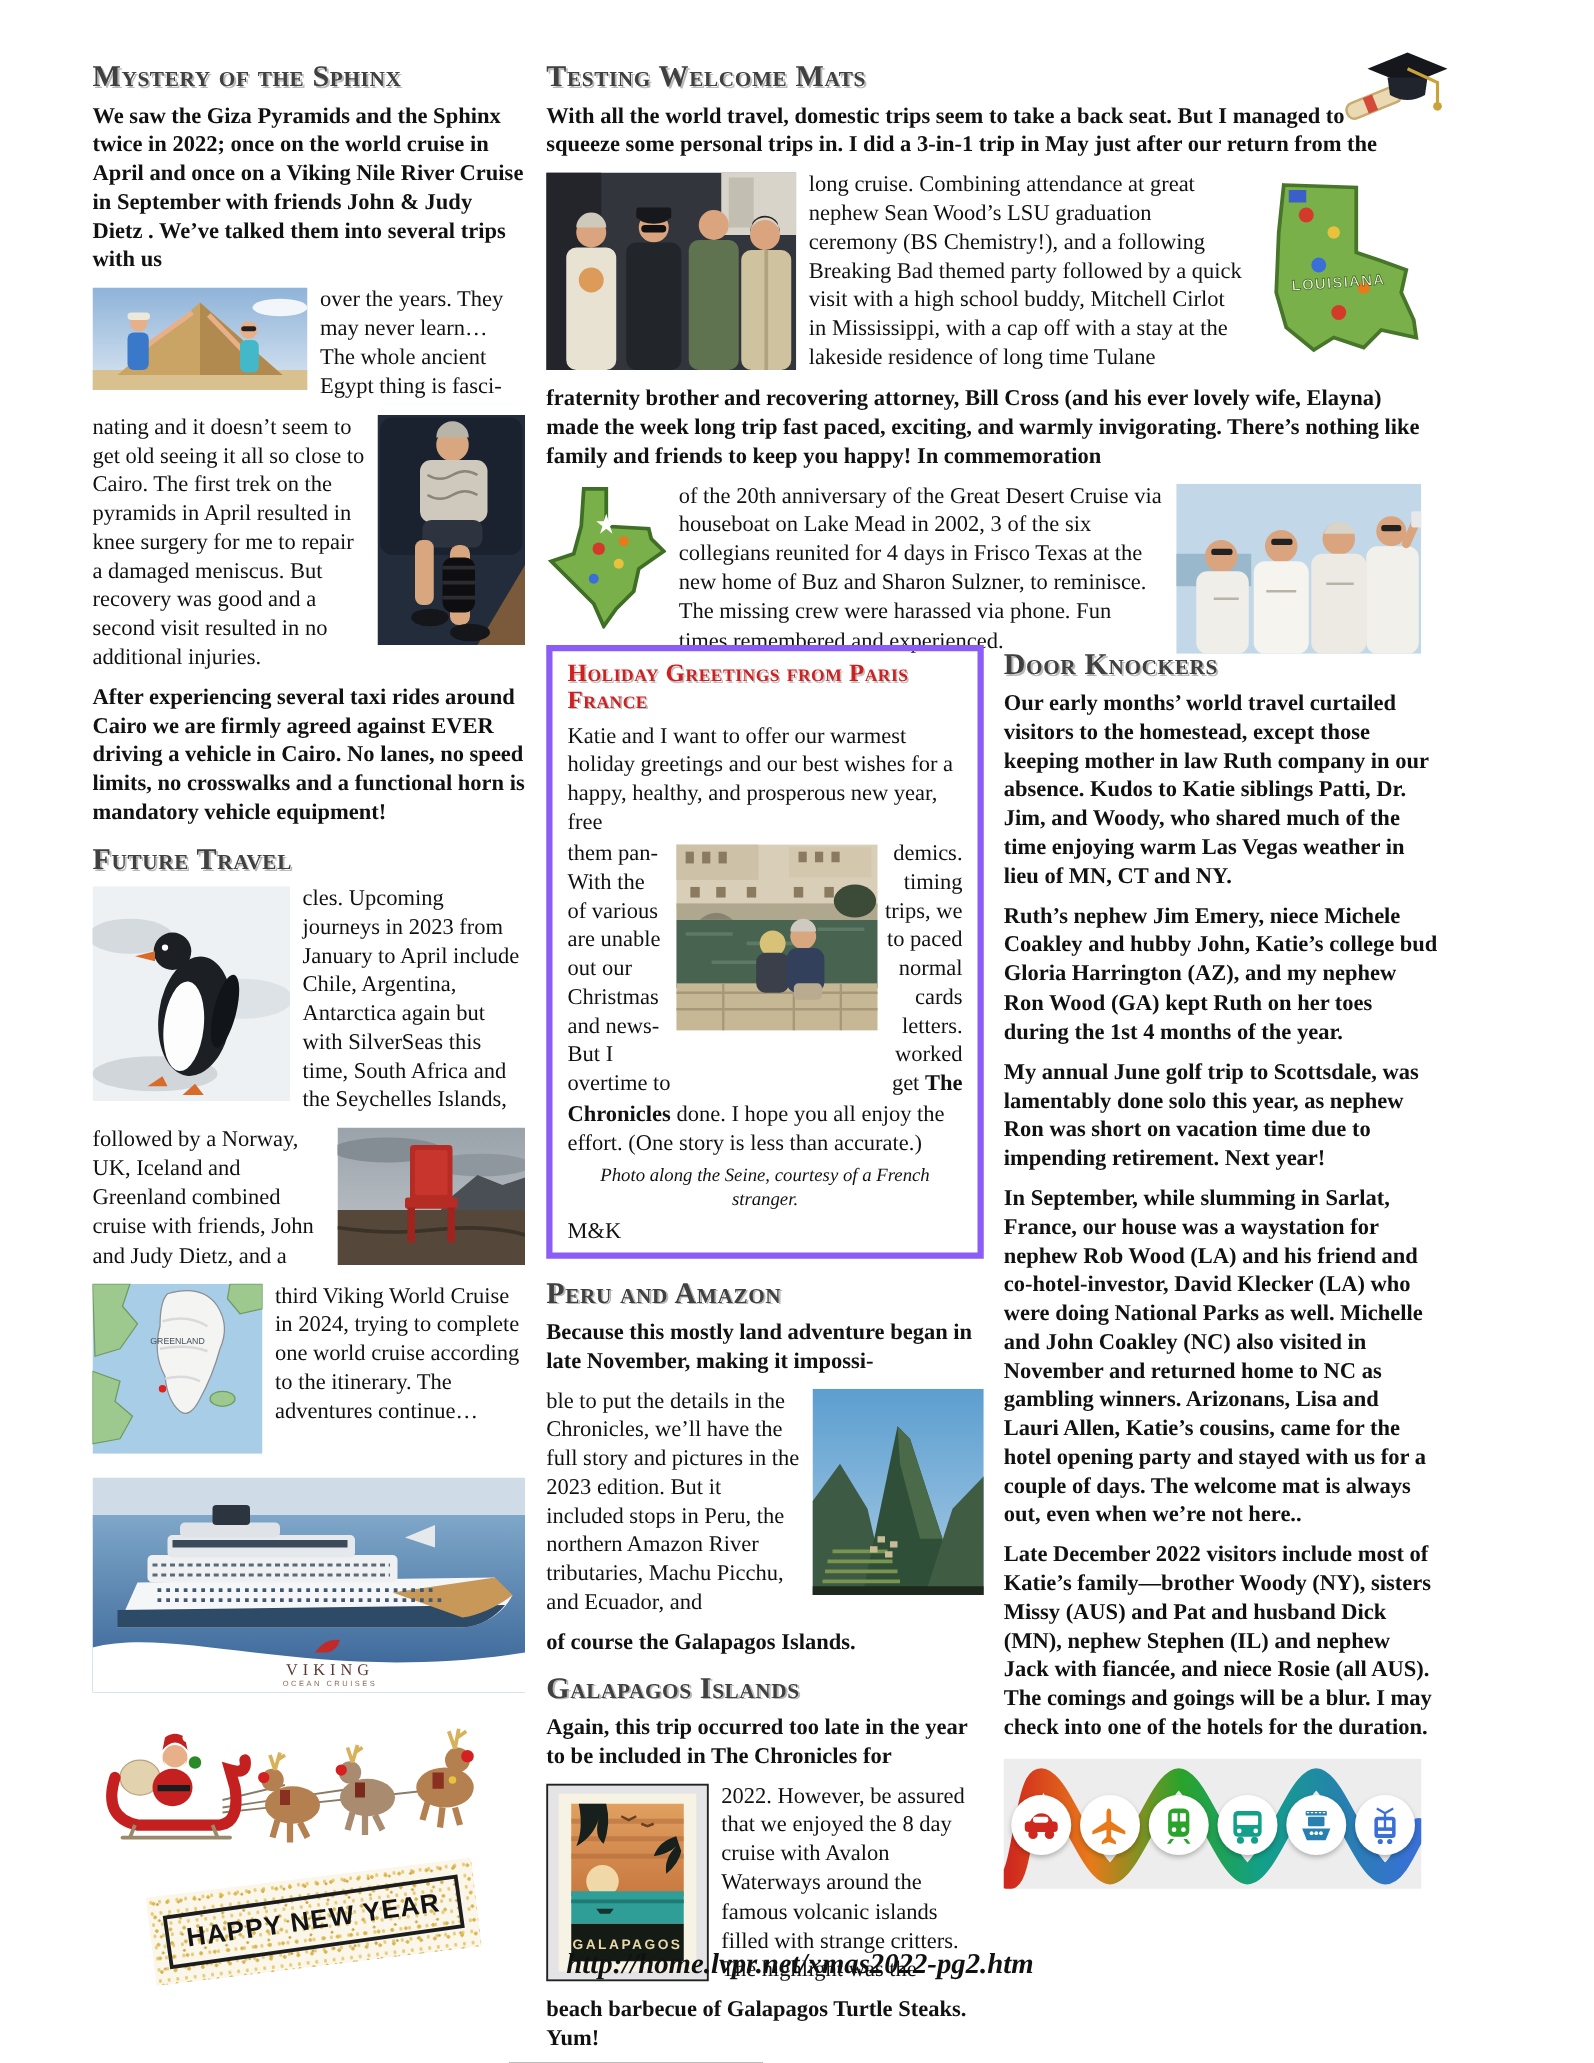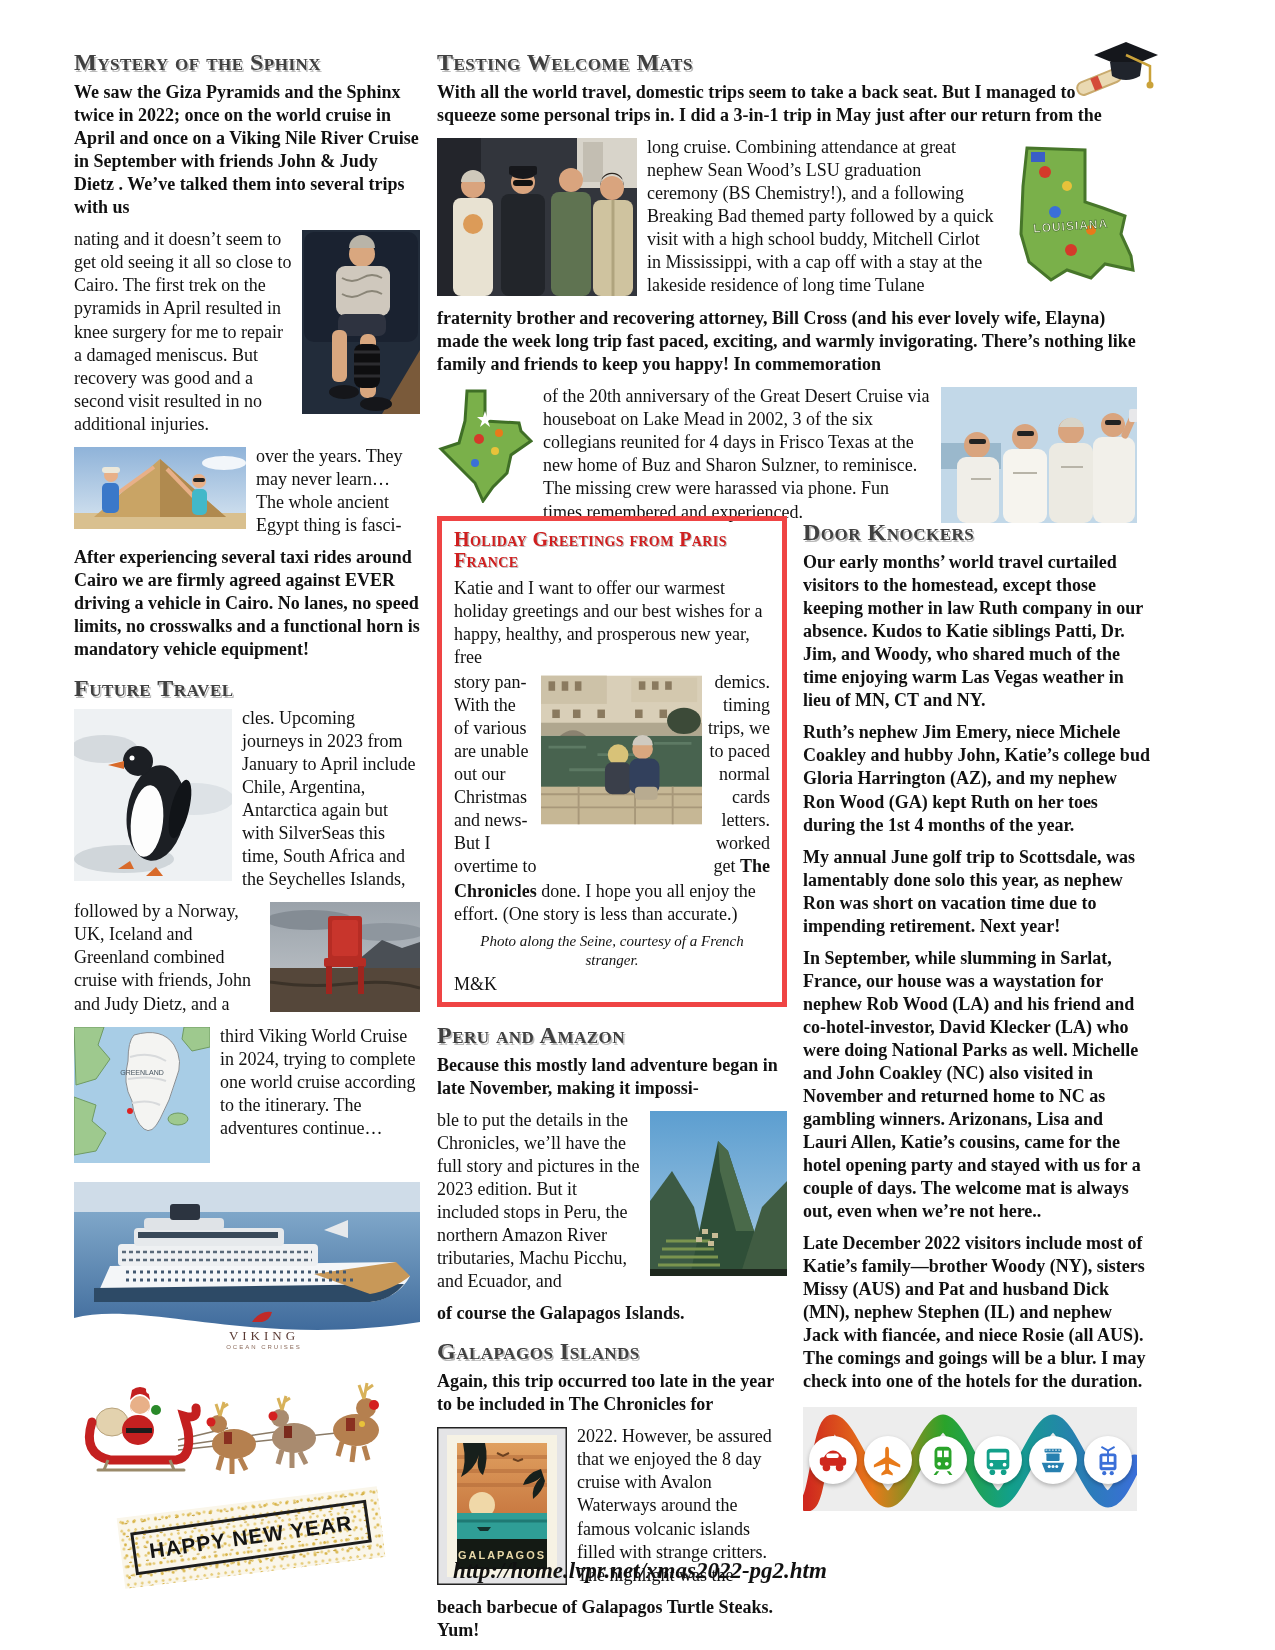--- a/index.html
+++ b/index.html
@@ -16,21 +16,21 @@
           letter-spacing:.5px;text-shadow:1.5px 1.5px 0 #b9b9b9;line-height:1.05;}
   h3.head{font-variant:small-caps;font-weight:bold;color:#d01f1f;font-size:20px;margin:0 0 6px 0;
           letter-spacing:.4px;text-shadow:1.2px 1.2px 0 #c0c0c0;line-height:1.05;}
   .para{margin:0 0 9px 0;font-weight:bold;}
   .blk{margin:0 0 9px 0;overflow:visible;}
   .blk:after{content:"";display:block;clear:both;}
   .ph{display:block;}
   .fl{float:left;margin:2px 10px 2px 0;}
   .fr{float:right;margin:2px 0 2px 10px;}
   
-  #holiday-box{border:5px solid #ef4444;padding:8px 12px 6px 12px;}
+  #holiday-box{border:5px solid #8b5cf6;padding:8px 12px 6px 12px;}
   .hol-flex{display:flex;justify-content:space-between;margin:2px 0 2px 0;}
   .hol-colL{width:92px;} .hol-colR{width:72px;text-align:right;}
   .hol-colL div,.hol-colR div{height:23px;white-space:nowrap;}
   .hol-caption{text-align:center;font-style:italic;font-size:15px;margin-top:6px;}
   .hol-sig{text-align:left;font-size:18px;margin-top:2px;}
   
   #stamp-wrap{margin:10px 0 0 46px;transform:rotate(-7deg);width:238px;
      background-color:#faf6ea;
      background-image:radial-gradient(#d9b54b 1.2px,transparent 1.6px),radial-gradient(#c8a239 1px,transparent 1.4px),radial-gradient(#e6cc7a 1px,transparent 1.4px);
      background-size:11px 11px,17px 13px,7px 9px;padding:14px 12px;}
@@ -46,40 +46,20 @@
 </head>
 <body>
 
 <div id="page">
 
   <div id="col-left" class="col">
     <h2 class="head">Mystery of the Sphinx</h2>
     <div class="para">We saw the Giza Pyramids and the Sphinx twice in 2022; once on the world cruise in April and once on a Viking Nile River Cruise in September with friends John &amp; Judy Dietz . We’ve talked them into several trips with us</div>
 
     <div class="blk">
-      <svg class="ph fr" width="118" height="184" viewBox="0 0 118 184">
-        <rect width="118" height="184" fill="#222c3a"></rect>
-        <rect x="2" y="2" width="114" height="110" rx="10" fill="#1a2230"></rect>
-        <polygon points="118,184 118,120 80,184" fill="#7a5a3a"></polygon>
-        <circle cx="60" cy="24" r="13" fill="#d9a77f"></circle>
-        <path d="M47,18 a13,13 0 0 1 26,0 z" fill="#b9b4a8"></path>
-        <rect x="34" y="36" width="54" height="50" rx="9" fill="#cfc8bd"></rect>
-        <path d="M40,48 q10,6 20,0 q10,-6 20,0 M40,64 q10,6 20,0 q10,-6 20,0" stroke="#8a8577" stroke-width="2" fill="none"></path>
-        <rect x="36" y="84" width="48" height="22" rx="7" fill="#2e3340"></rect>
-        <rect x="30" y="100" width="15" height="52" rx="6" fill="#d9a77f"></rect>
-        <rect x="58" y="104" width="16" height="64" rx="7" fill="#d9a77f"></rect>
-        <rect x="52" y="114" width="26" height="44" rx="8" fill="#0e0e10"></rect>
-        <path d="M52,122 h26 M52,134 h26 M52,146 h26" stroke="#2c2c30" stroke-width="3"></path>
-        <ellipse cx="42" cy="162" rx="15" ry="7" fill="#15161a"></ellipse>
-        <ellipse cx="74" cy="174" rx="16" ry="7" fill="#15161a"></ellipse>
-      </svg>
-      <span>nating and it doesn’t seem to get old seeing it all so close to Cairo. The first trek on the pyramids in April resulted in knee surgery for me to repair a damaged meniscus. But recovery was good and a second visit resulted in no additional injuries.</span>
-    </div>
-
-    <div class="blk">
       <svg class="ph fl" width="172" height="82" viewBox="0 0 172 82">
         <defs>
             <linearGradient id="sky1" x1="0" y1="0" x2="0" y2="1">
           <stop offset="0" stop-color="#8fb3d9"></stop>
               <stop offset="1" stop-color="#d9e6f1"></stop>
             </linearGradient>
           </defs>
         <rect width="172" height="82" fill="url(#sky1)"></rect>
         <ellipse cx="150" cy="16" rx="22" ry="7" fill="#f2f6fa"></ellipse>
         <rect y="66" width="172" height="16" fill="#d9c08f"></rect>
@@ -88,20 +68,40 @@
         <path d="M44,46 L80,20" stroke="#e8b088" stroke-width="4" fill="none"></path>
         <path d="M120,50 L93,22" stroke="#e8b088" stroke-width="4" fill="none"></path>
         <rect x="28" y="36" width="17" height="30" rx="5" fill="#3a78c9"></rect>
         <circle cx="37" cy="28" r="7" fill="#e8b088"></circle>
         <rect x="28" y="20" width="18" height="6" rx="3" fill="#ece8da"></rect>
         <rect x="118" y="42" width="15" height="26" rx="5" fill="#42b8c9"></rect>
         <circle cx="125" cy="34" r="7" fill="#e8b088"></circle>
         <rect x="119" y="31" width="12" height="4" rx="2" fill="#222"></rect>
       </svg>
       <span>over the years. They may never learn… The whole ancient Egypt thing is fasci-</span>
+    </div>
+
+    <div class="blk">
+      <svg class="ph fr" width="118" height="184" viewBox="0 0 118 184">
+        <rect width="118" height="184" fill="#222c3a"></rect>
+        <rect x="2" y="2" width="114" height="110" rx="10" fill="#1a2230"></rect>
+        <polygon points="118,184 118,120 80,184" fill="#7a5a3a"></polygon>
+        <circle cx="60" cy="24" r="13" fill="#d9a77f"></circle>
+        <path d="M47,18 a13,13 0 0 1 26,0 z" fill="#b9b4a8"></path>
+        <rect x="34" y="36" width="54" height="50" rx="9" fill="#cfc8bd"></rect>
+        <path d="M40,48 q10,6 20,0 q10,-6 20,0 M40,64 q10,6 20,0 q10,-6 20,0" stroke="#8a8577" stroke-width="2" fill="none"></path>
+        <rect x="36" y="84" width="48" height="22" rx="7" fill="#2e3340"></rect>
+        <rect x="30" y="100" width="15" height="52" rx="6" fill="#d9a77f"></rect>
+        <rect x="58" y="104" width="16" height="64" rx="7" fill="#d9a77f"></rect>
+        <rect x="52" y="114" width="26" height="44" rx="8" fill="#0e0e10"></rect>
+        <path d="M52,122 h26 M52,134 h26 M52,146 h26" stroke="#2c2c30" stroke-width="3"></path>
+        <ellipse cx="42" cy="162" rx="15" ry="7" fill="#15161a"></ellipse>
+        <ellipse cx="74" cy="174" rx="16" ry="7" fill="#15161a"></ellipse>
+      </svg>
+      <span>nating and it doesn’t seem to get old seeing it all so close to Cairo. The first trek on the pyramids in April resulted in knee surgery for me to repair a damaged meniscus. But recovery was good and a second visit resulted in no additional injuries.</span>
     </div>
 
     <div class="para">After experiencing several taxi rides around Cairo we are firmly agreed against EVER driving a vehicle in Cairo. No lanes, no speed limits, no crosswalks and a functional horn is mandatory vehicle equipment!</div>
 
     <h2 class="head" style="margin-top:15px">Future Travel</h2>
 
     <div class="blk">
       <svg class="ph fl" width="158" height="172" viewBox="0 0 158 172">
         <rect width="158" height="172" fill="#eef1f3"></rect>
         <ellipse cx="30" cy="40" rx="34" ry="14" fill="#d5dade"></ellipse>
@@ -315,21 +315,21 @@
     <polyline points="58,17 82,28 82,44" fill="none" stroke="#caa23a" stroke-width="2.5"></polyline>
     <circle cx="82" cy="47" r="3.5" fill="#caa23a"></circle>
   </svg>
 
   <div id="col-mid" class="col">
     <div id="holiday-box">
       <h3 class="head">Holiday Greetings from Paris France</h3>
       <div>Katie and I want to offer our warmest holiday greetings and our best wishes for a happy, healthy, and prosperous new year, free</div>
       <div class="hol-flex">
         <div class="hol-colL">
-          <div>story pan-</div>
+          <div>them pan-</div>
           <div>With the</div>
           <div>of various</div>
           <div>are unable</div>
           <div>out our</div>
           <div>Christmas</div>
           <div>and news-</div>
           <div>But I</div>
           <div>overtime to</div>
         </div>
         <svg width="172" height="158" viewBox="0 0 172 158">

